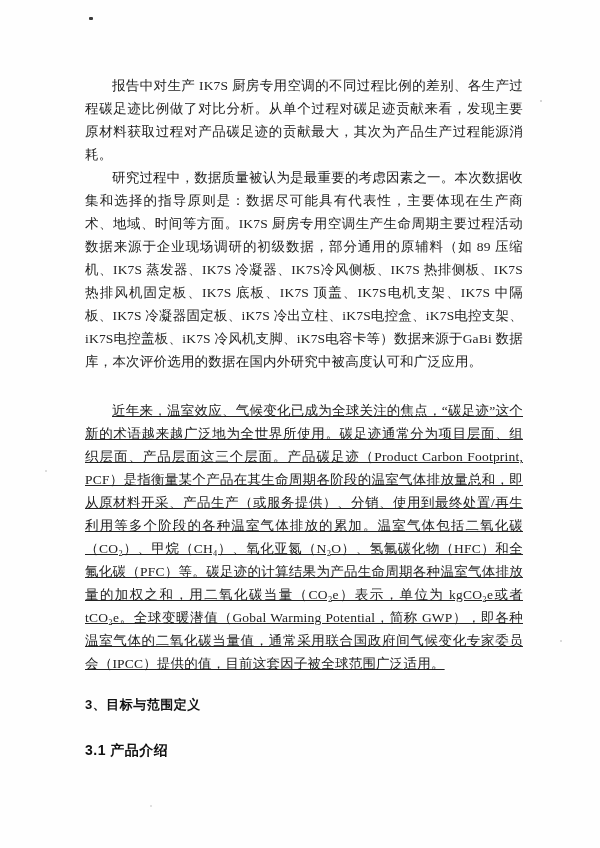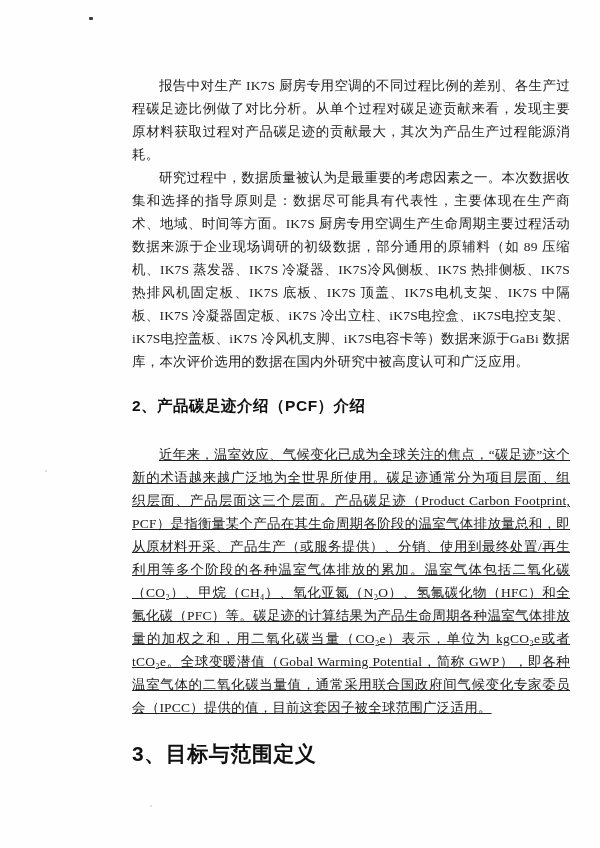--- a/index.html
+++ b/index.html
@@ -32,21 +32,20 @@
   .speck-a { left: 540px; top: 100px; width: 2px; height: 2px; background: #c9c9c9; }
   .speck-b { left: 45px;  top: 470px; width: 2px; height: 2px; background: #d2d2d2; }
   .speck-c { left: 560px; top: 640px; width: 2px; height: 2px; background: #cfcfcf; }
   .speck-d { left: 150px; top: 805px; width: 2px; height: 2px; background: #d6d6d6; }
 
   .content {
     position: absolute;
     left: 85px;
     top: 74px;
     width: 438px;
-    margin-left: 47px;
   }
   .body-para {
     font-size: 13.5px;
     line-height: 23px;
     text-align: justify;
     text-indent: 2em;
     letter-spacing: 0.2px;
     color: #222;
   }
   .heading-2 {
@@ -58,21 +57,21 @@
     letter-spacing: 0.5px;
   }
   .para-after-heading {
     margin-top: 26px;
     text-decoration: underline;
   }
   .heading-3 {
     margin-top: 21px;
     font-family: "Liberation Sans", "DejaVu Sans", sans-serif;
     font-weight: bold;
-    font-size: 21px;
+    font-size: 13px;
     color: #111;
     letter-spacing: 0.5px;
   }
   .heading-3-1 {
     margin-top: 28px;
     font-family: "Liberation Sans", "DejaVu Sans", sans-serif;
     font-weight: bold;
     font-size: 14px;
     color: #111;
     letter-spacing: 0.5px;
@@ -88,21 +87,21 @@
   <div class="scan-speck speck-b"></div>
   <div class="scan-speck speck-c"></div>
   <div class="scan-speck speck-d"></div>
 
   <div class="content">
 
     <p class="body-para">报告中对生产 IK7S 厨房专用空调的不同过程比例的差别、各生产过程碳足迹比例做了对比分析。从单个过程对碳足迹贡献来看，发现主要原材料获取过程对产品碳足迹的贡献最大，其次为产品生产过程能源消耗。</p>
 
     <p class="body-para">研究过程中，数据质量被认为是最重要的考虑因素之一。本次数据收集和选择的指导原则是：数据尽可能具有代表性，主要体现在生产商术、地域、时间等方面。IK7S 厨房专用空调生产生命周期主要过程活动数据来源于企业现场调研的初级数据，部分通用的原辅料（如 89 压缩机、IK7S 蒸发器、IK7S 冷凝器、IK7S冷风侧板、IK7S 热排侧板、IK7S 热排风机固定板、IK7S 底板、IK7S 顶盖、IK7S电机支架、IK7S 中隔板、IK7S 冷凝器固定板、iK7S 冷出立柱、iK7S电控盒、iK7S电控支架、iK7S电控盖板、iK7S 冷风机支脚、iK7S电容卡等）数据来源于GaBi 数据库，本次评价选用的数据在国内外研究中被高度认可和广泛应用。</p>
 
-    <h2 class="heading-2">2、产品碳足迹介绍（PCF）介绍</h2>
 
     <p class="body-para para-after-heading">近年来，温室效应、气候变化已成为全球关注的焦点，“碳足迹”这个新的术语越来越广泛地为全世界所使用。碳足迹通常分为项目层面、组织层面、产品层面这三个层面。产品碳足迹（Product Carbon Footprint, PCF）是指衡量某个产品在其生命周期各阶段的温室气体排放量总和，即从原材料开采、产品生产（或服务提供）、分销、使用到最终处置/再生利用等多个阶段的各种温室气体排放的累加。温室气体包括二氧化碳（CO₂）、甲烷（CH₄）、氧化亚氮（N₂O）、氢氟碳化物（HFC）和全氟化碳（PFC）等。碳足迹的计算结果为产品生命周期各种温室气体排放量的加权之和，用二氧化碳当量（CO₂e）表示，单位为 kgCO₂e或者 tCO₂e。全球变暖潜值（Gobal Warming Potential，简称 GWP），即各种温室气体的二氧化碳当量值，通常采用联合国政府间气候变化专家委员会（IPCC）提供的值，目前这套因子被全球范围广泛适用。</p>
 
     <h2 class="heading-3">3、目标与范围定义</h2>
 
+    <h3 class="heading-3-1">3.1 产品介绍</h3>
 
   </div>
 </div>
 
 </body></html>

